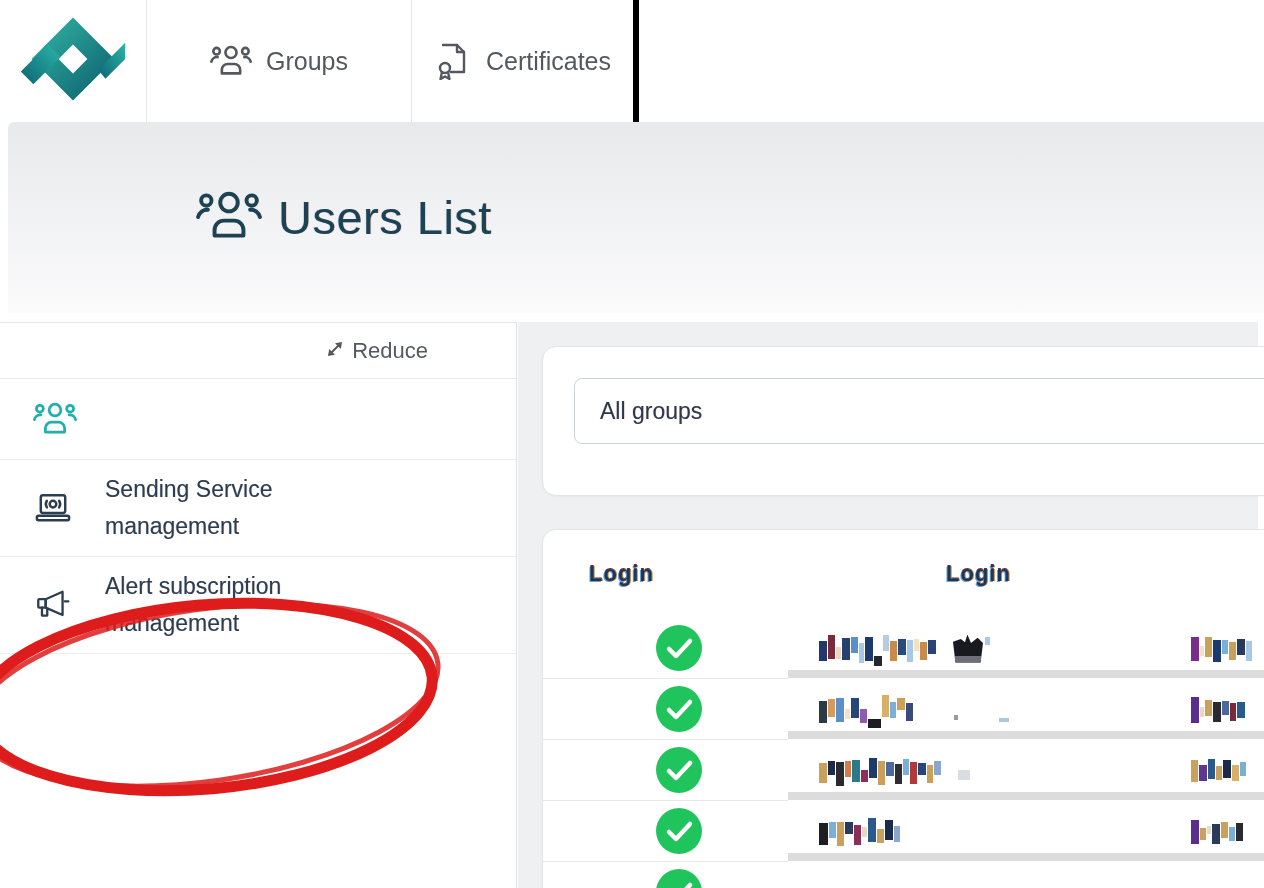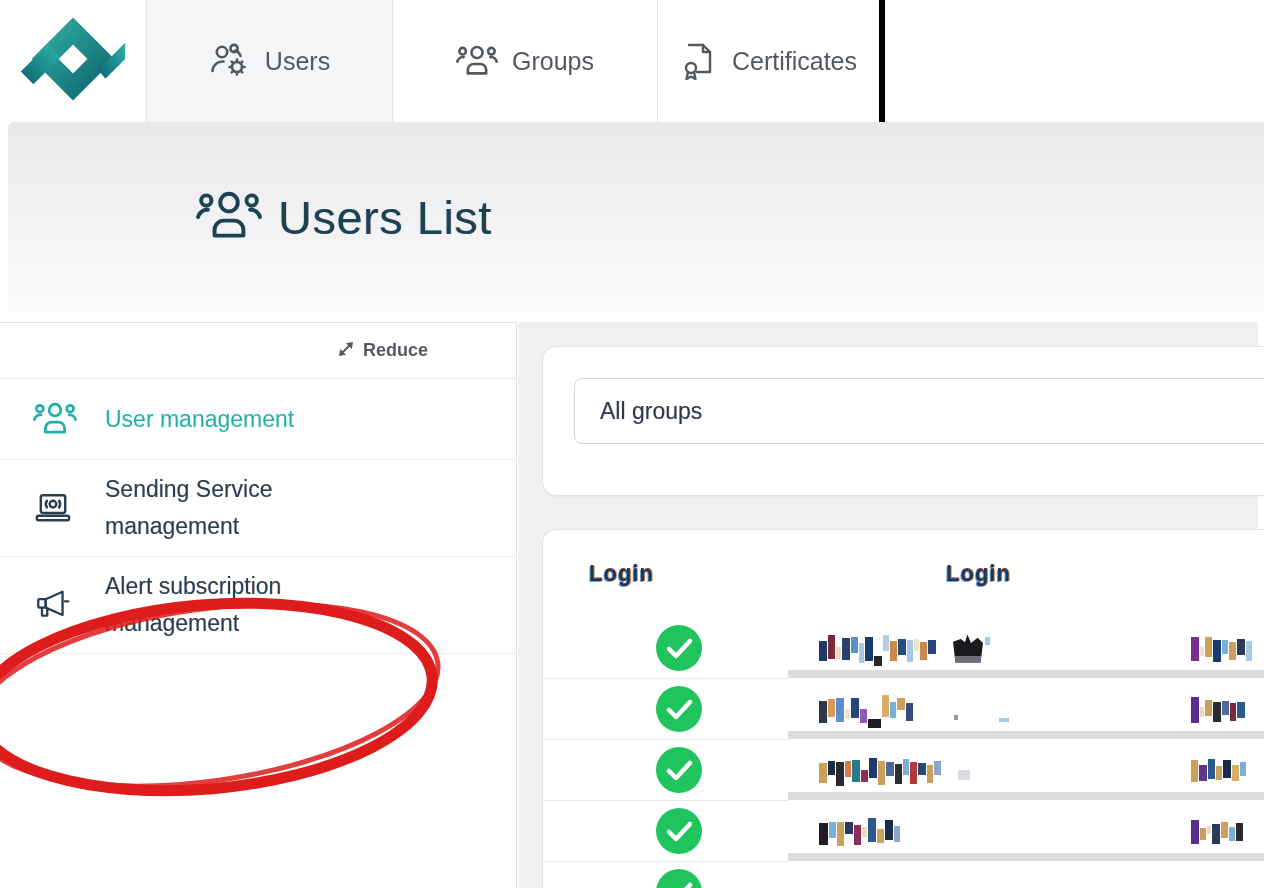--- a/index.html
+++ b/index.html
@@ -27,21 +27,21 @@
               text-shadow:.6px 0 0 rgba(170,70,40,.28), -.6px 0 0 rgba(60,120,200,.28);}
 
   
   .sidebar{position:absolute;left:0;top:322px;width:517px;height:566px;background:#fff;
            border-top:1px solid #e2e4e6;border-right:1px solid #dfe2e4;box-sizing:border-box;}
   .main{position:absolute;left:518px;top:322px;width:740px;height:566px;background:#eef0f2;}
 
   
   .reduce-row{height:55px;display:flex;align-items:center;justify-content:flex-end;
               padding-right:88px;border-bottom:1px solid #e8eaec;cursor:pointer;}
-  .reduce-label{font-size:18px;color:#55585e;margin-left:6px;font-weight:bold;}
+  .reduce-label{font-size:22px;color:#55585e;margin-left:6px;}
   .side-item{display:flex;align-items:center;border-bottom:1px solid #eceef0;
              padding:18px 0 18px 33px;box-sizing:border-box;cursor:pointer;}
   .side-item .icon-cell{width:72px;flex:0 0 72px;display:flex;align-items:center;}
   .side-label{font-size:23px;line-height:37px;width:290px;color:#2b3e50;
               text-shadow:.5px 0 0 rgba(180,90,40,.25), -.5px 0 0 rgba(60,120,200,.25);}
   .side-item.active .side-label{color:#1fb1a9;text-shadow:none;}
   .si-1{height:81px;}
   .si-2,.si-3,.si-4{height:97px;}
 
   
@@ -110,35 +110,20 @@
                 <stop offset="1" stop-color="#0d6374"></stop>
             </linearGradient>
           </defs>
           <path d="M60 6 L106 52 L60 98 L14 52 Z M60 36 L76 52 L60 68 L44 52 Z" fill="url(#lg1)" fill-rule="evenodd"></path>
           <path d="M2 66 L32 36 L46 50 L16 80 Z" fill="url(#lg2)"></path>
           <path d="M88 64 L118 34 L118 52 L96 74 Z" fill="url(#lg2)"></path>
         </svg>
       </span>
     </div>
 
-    <div class="tab tab-users">
-      <span class="tab-icon">
-        <svg width="42" height="36" viewBox="0 0 42 36">
-          <g class="stroke" stroke="#53585e" stroke-width="2.6">
-            <circle cx="13" cy="9" r="5.2"></circle>
-            <path d="M3.5 28 a10 10 0 0 1 11-9.5"></path>
-            <circle cx="25" cy="5.5" r="3.6"></circle>
-            <path d="M31.5 13 a8 8 0 0 0 -5.5 -5.5"></path>
-            <circle cx="28" cy="24" r="5"></circle>
-            <path d="M28 16.5 v2.5 M28 29 v2.5 M20.5 24 h2.5 M33 24 h2.5 M22.7 18.7 l1.8 1.8 M31.5 27.5 l1.8 1.8 M33.3 18.7 l-1.8 1.8 M24.5 27.5 l-1.8 1.8"></path>
-          </g>
-        </svg>
-      </span>
-      <span class="tab-label">Users</span>
-    </div>
 
     <div class="tab tab-groups">
       <span class="tab-icon">
         <svg width="42" height="34" viewBox="0 0 64 52">
           <g class="stroke" stroke="#53585e" stroke-width="4">
             <circle cx="32" cy="13" r="8.5"></circle>
             <path d="M18 45 v-5.5 a9 9 0 0 1 9 -9 h10 a9 9 0 0 1 9 9 V45 Z"></path>
             <circle cx="10" cy="11" r="5"></circle>
             <circle cx="54" cy="11" r="5"></circle>
             <path d="M2 27 a9 9 0 0 1 9.5 -7"></path>
@@ -200,21 +185,20 @@
           <g class="stroke" stroke="#1fb1a9" stroke-width="4">
             <circle cx="32" cy="13" r="8.5"></circle>
             <path d="M18 45 v-5.5 a9 9 0 0 1 9 -9 h10 a9 9 0 0 1 9 9 V45 Z"></path>
             <circle cx="10" cy="11" r="5"></circle>
             <circle cx="54" cy="11" r="5"></circle>
             <path d="M2 27 a9 9 0 0 1 9.5 -7"></path>
             <path d="M62 27 a9 9 0 0 0 -9.5 -7"></path>
           </g>
         </svg>
       </span>
-      <span class="side-label">User management</span>
     </div>
 
     <div class="side-item si-2">
       <span class="icon-cell">
         <svg width="40" height="32" viewBox="0 0 36 28">
           <g class="stroke" stroke="#2b3e50" stroke-width="2.2">
             <rect x="7" y="2.5" width="22" height="16" rx="2"></rect>
             <circle cx="18" cy="10.5" r="3"></circle>
             <path d="M12.5 7.5 q-2 3 0 6 M23.5 7.5 q2 3 0 6"></path>
             <rect x="3.5" y="21" width="29" height="4" rx="1.5"></rect>

